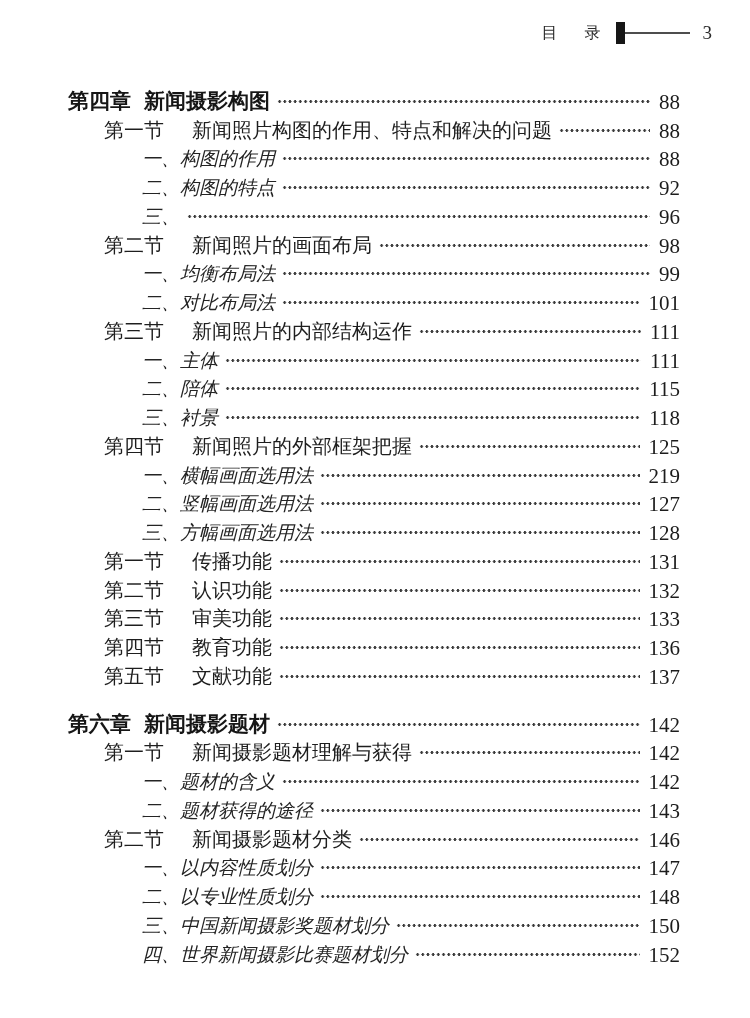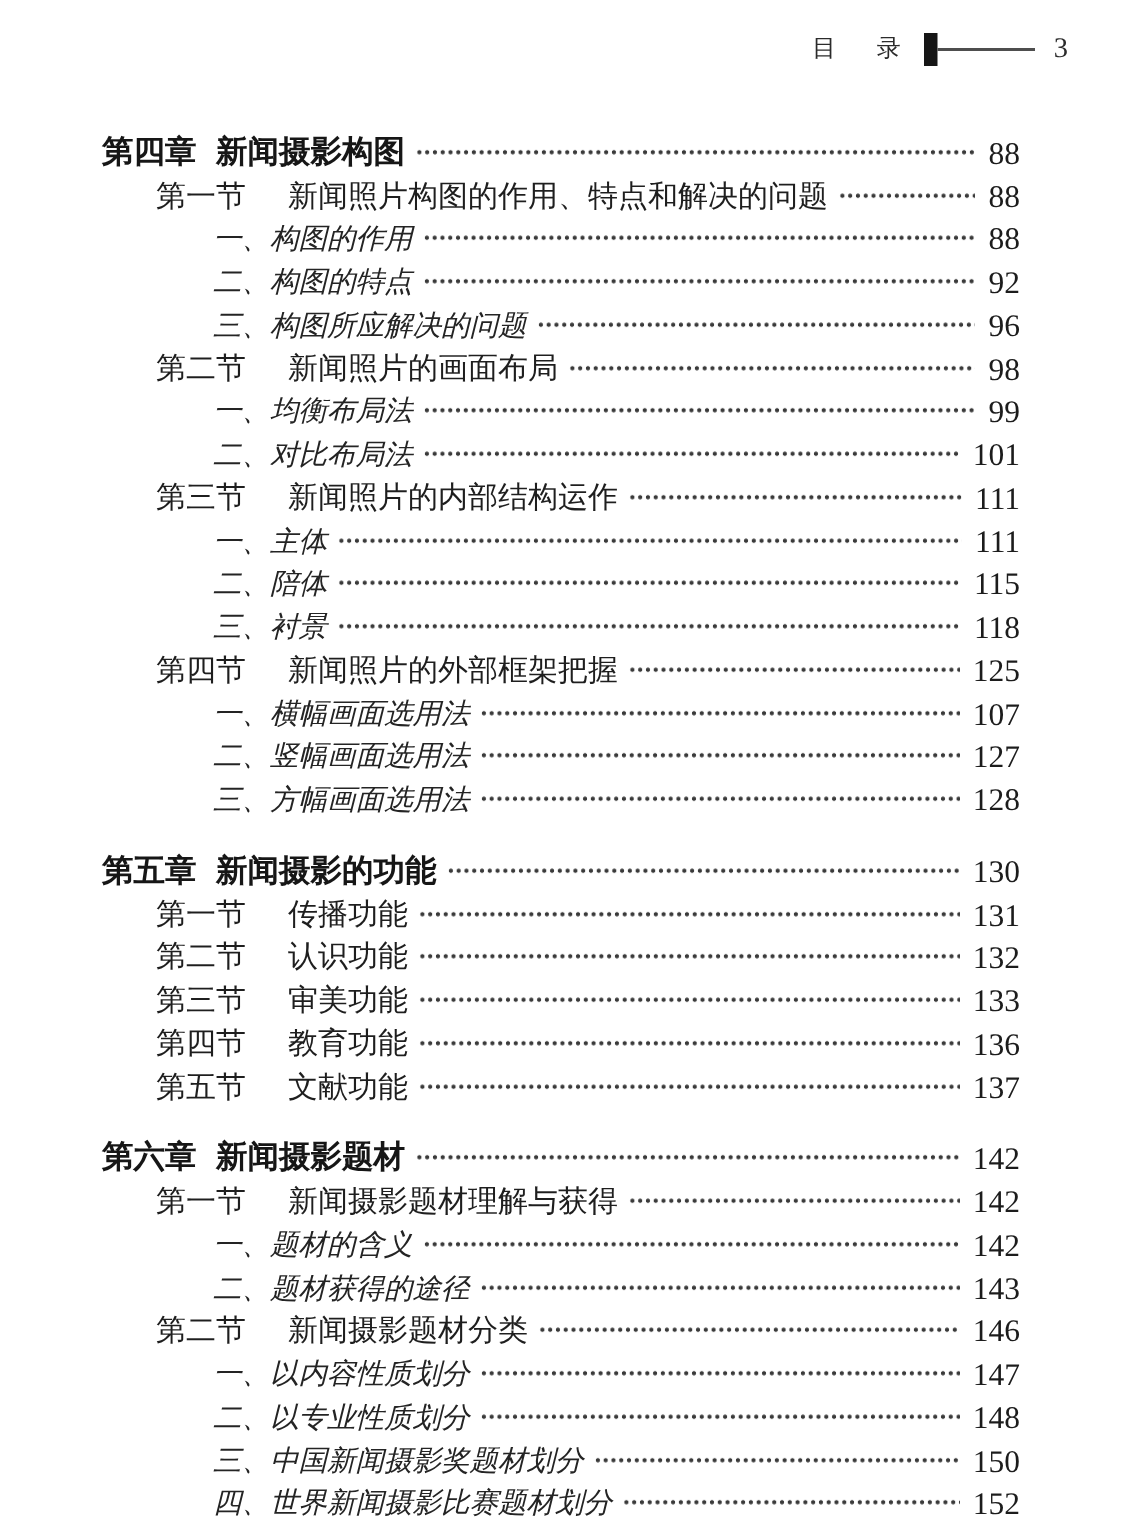--- a/index.html
+++ b/index.html
@@ -137,21 +137,20 @@
         <span class="pageno">88</span>
       </div>
       <div class="row item">
         <span class="num">二、</span>
         <span class="title">构图的特点</span>
         <span class="leader"></span>
         <span class="pageno">92</span>
       </div>
       <div class="row item">
         <span class="num">三、</span>
-        <span class="title">构图所应解决的问题</span>
         <span class="leader"></span>
         <span class="pageno">96</span>
       </div>
       <div class="row section">
         <span class="num">第二节</span>
         <span class="title">新闻照片的画面布局</span>
         <span class="leader"></span>
         <span class="pageno">98</span>
       </div>
       <div class="row item">
@@ -193,39 +192,33 @@
       <div class="row section">
         <span class="num">第四节</span>
         <span class="title">新闻照片的外部框架把握</span>
         <span class="leader"></span>
         <span class="pageno">125</span>
       </div>
       <div class="row item">
         <span class="num">一、</span>
         <span class="title">横幅画面选用法</span>
         <span class="leader"></span>
-        <span class="pageno">107</span>
+        <span class="pageno">219</span>
       </div>
       <div class="row item">
         <span class="num">二、</span>
         <span class="title">竖幅画面选用法</span>
         <span class="leader"></span>
         <span class="pageno">127</span>
       </div>
       <div class="row item">
         <span class="num">三、</span>
         <span class="title">方幅画面选用法</span>
         <span class="leader"></span>
         <span class="pageno">128</span>
-      </div>
-      <div class="row chapter gap">
-        <span class="num">第五章</span>
-        <span class="title">新闻摄影的功能</span>
-        <span class="leader"></span>
-        <span class="pageno">130</span>
       </div>
       <div class="row section">
         <span class="num">第一节</span>
         <span class="title">传播功能</span>
         <span class="leader"></span>
         <span class="pageno">131</span>
       </div>
       <div class="row section">
         <span class="num">第二节</span>
         <span class="title">认识功能</span>

